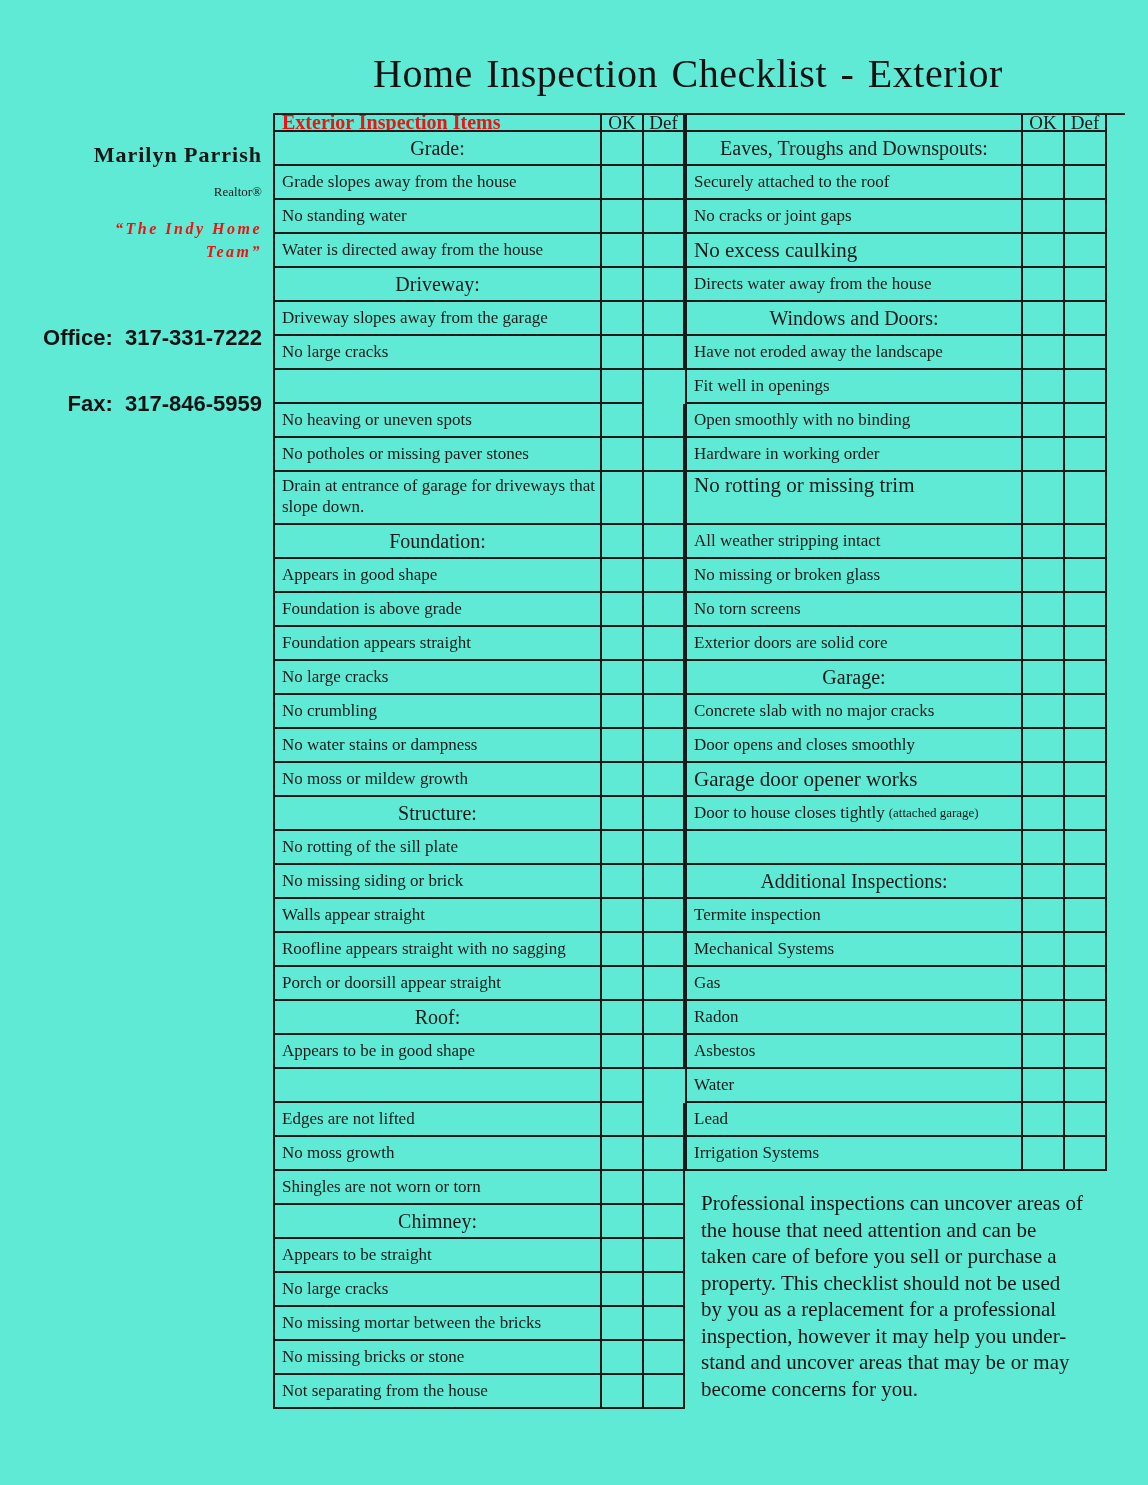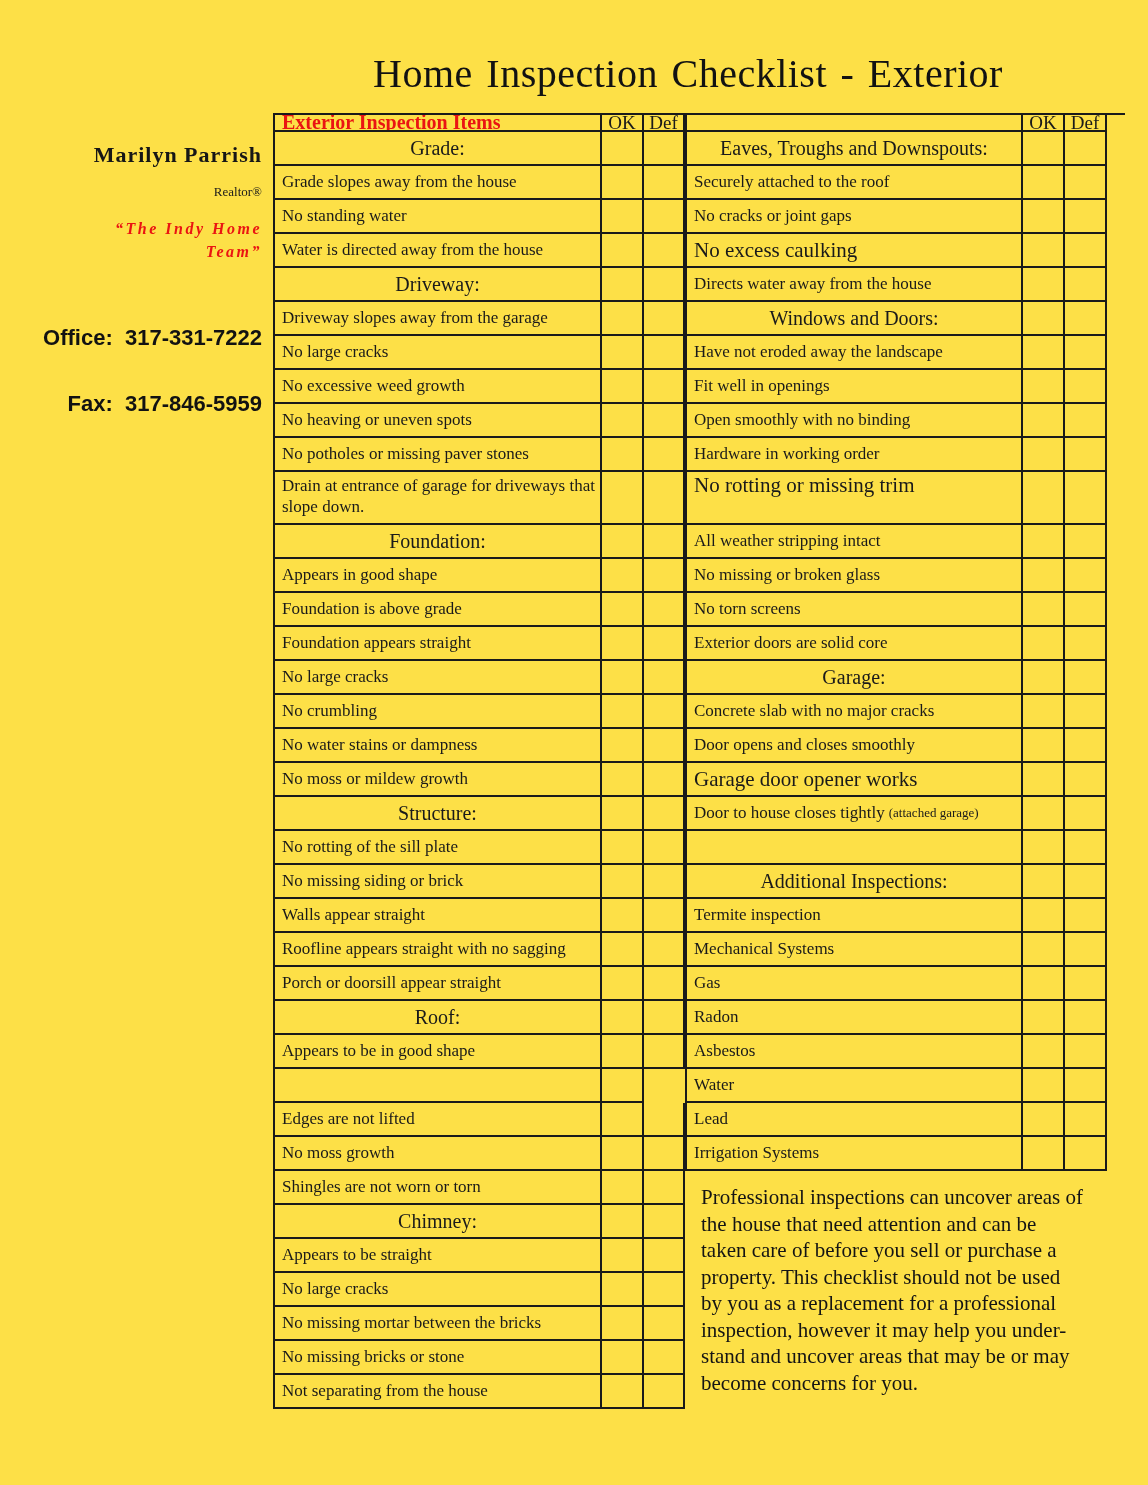--- a/index.html
+++ b/index.html
@@ -4,21 +4,21 @@
 <style>
   :root{
     --line:#1a1a1a;
     --text:#1a1a1a;
     --red:#ea1412;
   }
   html,body{margin:0;padding:0;background:#ffffff;}
   .page{
     position:relative;
     width:1148px;height:1485px;
-    background:#fde047;
+    background:#5eead4;
     font-family:"Liberation Serif", serif;
     color:var(--text);
     overflow:hidden;
   }
   .doc-title{
     position:absolute;left:273px;top:50px;width:830px;
     text-align:center;font-size:40px;line-height:48px;
     color:#121212;letter-spacing:0.5px;word-spacing:3px;
   }
   
@@ -58,21 +58,21 @@
   .row.tall .cell.label{
     white-space:normal;align-items:flex-start;padding-top:3px;line-height:21px;
   }
   .row.section .cell.label{justify-content:center;font-size:20px;padding:0 2px;}
   .row.large .cell.label{font-size:21px;}
   .row.hdr .cell.label{color:var(--red);font-weight:bold;font-size:20px;}
   .row.hdr .cell.box{justify-content:center;font-size:19px;}
   .note{font-size:13px;margin-left:4px;white-space:nowrap;}
   
   .paragraph{
-    margin:13px 0 0 16px;width:424px;
+    margin:19px 0 0 16px;width:424px;
     font-size:21px;line-height:26.5px;white-space:pre-line;color:#141414;
   }
 </style>
 </head>
 <body>
 
 <div class="page">
 
   <div class="doc-title">Home Inspection Checklist - Exterior</div>
 
@@ -125,21 +125,20 @@
             <div class="cell label">Driveway slopes away from the garage</div>
             <div class="cell box"></div>
             <div class="cell box"></div>
           </div>
           <div class="row item">
             <div class="cell label">No large cracks</div>
             <div class="cell box"></div>
             <div class="cell box"></div>
           </div>
           <div class="row item">
-            <div class="cell label">No excessive weed growth</div>
             <div class="cell box"></div>
             <div class="cell box"></div>
           </div>
           <div class="row item">
             <div class="cell label">No heaving or uneven spots</div>
             <div class="cell box"></div>
             <div class="cell box"></div>
           </div>
           <div class="row item">
             <div class="cell label">No potholes or missing paver stones</div>

